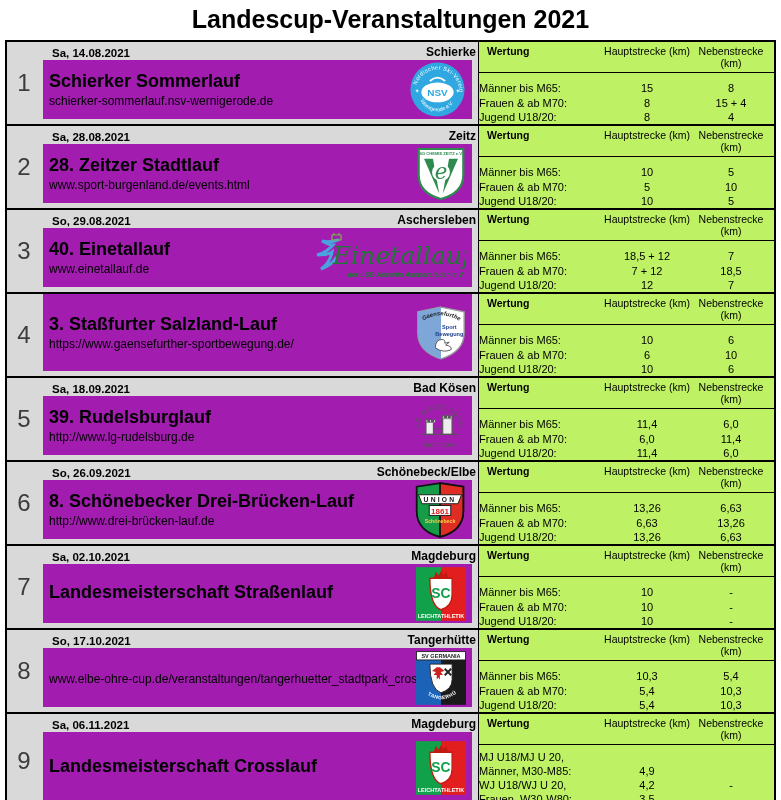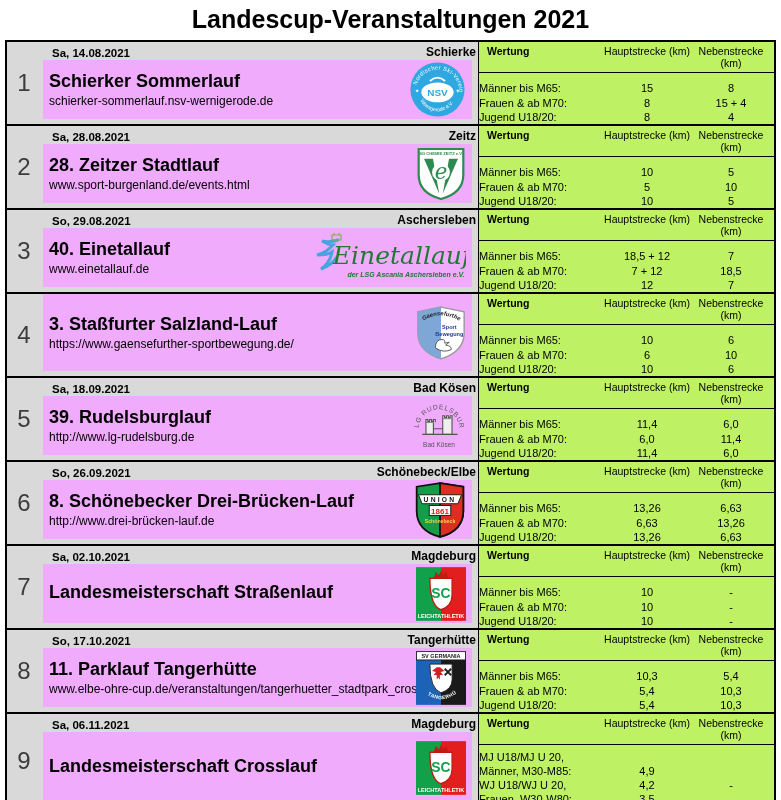--- a/index.html
+++ b/index.html
@@ -9,21 +9,21 @@
   .row{display:flex;height:82px;border-top:2px solid #000;background:#d9d9d9;}
   .row:first-child{border-top:none;}
   .row.tall{height:94px;}
   .num-col{flex:0 0 34px;display:flex;align-items:center;justify-content:center;
            font-size:24px;color:#3c3c3c;}
   .left-panel{flex:0 0 437px;display:flex;flex-direction:column;min-width:0;}
   .row-head{display:flex;justify-content:space-between;align-items:flex-end;
             font-weight:bold;padding:3px 2px 1px 11px;}
   .date{font-size:11.5px;}
   .city{font-size:12px;}
-  .card{background:#f0abfc;margin:0 6px 5px 2px;flex:1;display:flex;align-items:center;
+  .card{background:#a21caf;margin:0 6px 5px 2px;flex:1;display:flex;align-items:center;
         justify-content:space-between;padding:2px 6px 2px 6px;overflow:hidden;}
   .info{min-width:0;}
   .ev-name{font-weight:bold;font-size:18px;white-space:nowrap;}
   .ev-url{font-size:12px;margin-top:2px;white-space:nowrap;}
   .logo{flex:0 0 auto;display:flex;align-items:center;margin-left:4px;}
   .right-panel{flex:1;background:#bef264;border-left:1.5px solid #000;min-width:0;}
   .w-head{display:grid;grid-template-columns:122px 92px 76px;font-size:10.5px;
           padding:3px 0 3px;border-bottom:1.5px solid #000;}
   .w-head .c1{font-weight:bold;padding-left:8px;}
   .w-head .c2,.w-head .c3{text-align:center;}
@@ -379,21 +379,20 @@
 
   <div class="row">
     <div class="num-col">8</div>
     <div class="left-panel">
       <div class="row-head">
         <span class="date">So, 17.10.2021</span>
         <span class="city">Tangerhütte</span>
       </div>
       <div class="card">
         <div class="info">
-          <div class="ev-name">11. Parklauf Tangerhütte</div>
           <div class="ev-url">www.elbe-ohre-cup.de/veranstaltungen/tangerhuetter_stadtpark_cross</div>
         </div>
         <div class="logo">
             <svg viewBox="0 0 54 58" width="50" height="54">
     <rect y="9" width="27" height="49" fill="#1c63b7"></rect>
     <rect x="27" y="9" width="27" height="49" fill="#1a1a1a"></rect>
     <rect x=".5" y=".5" width="53" height="9" fill="#fff" stroke="#222"></rect>
     <text x="27" y="7.5" text-anchor="middle" font-size="6" font-weight="bold" fill="#222">SV GERMANIA</text>
     <path d="M15 14 H39 V31 Q39 41 27 45 Q15 41 15 14 Z" fill="#fff" stroke="#222"></path>
     <path d="M24 18 l-6 5 5 1 -3 4 4 0 0 6 2 -3 2 3 0 -6 4 0 -3 -4 5 -1 -6 -5 Z" fill="#c22" transform="translate(2,2) scale(.85)"></path>

